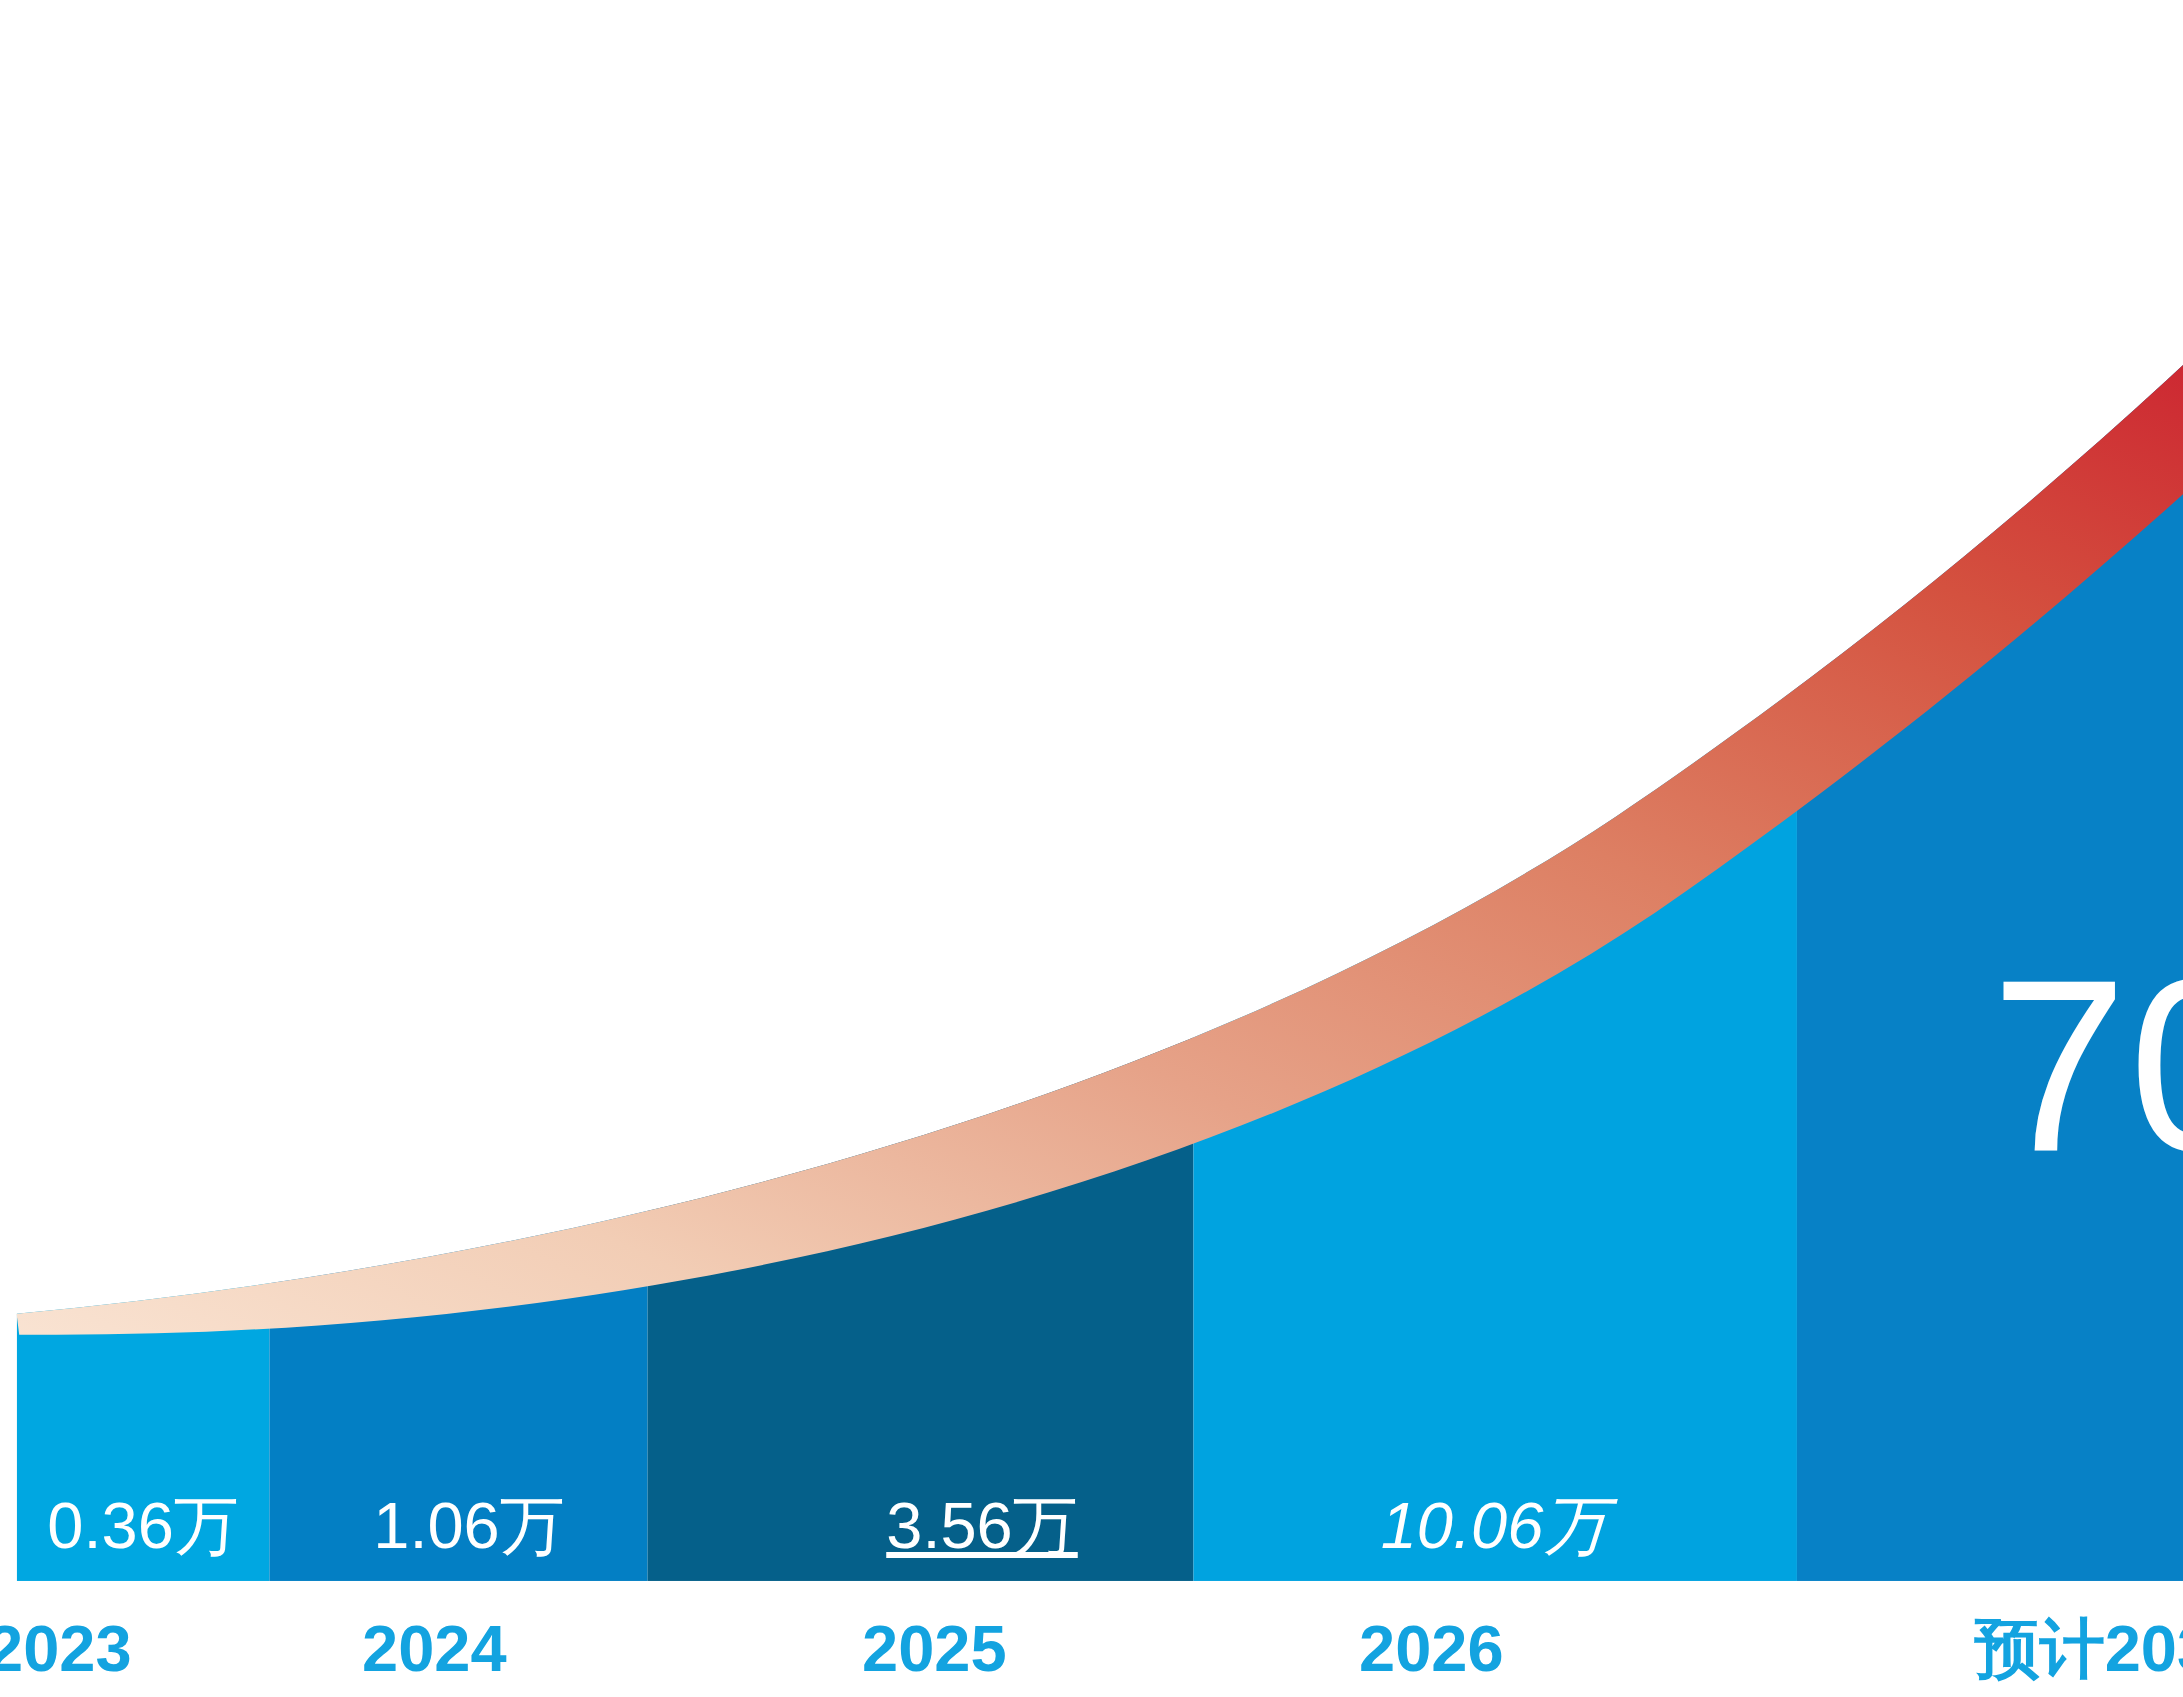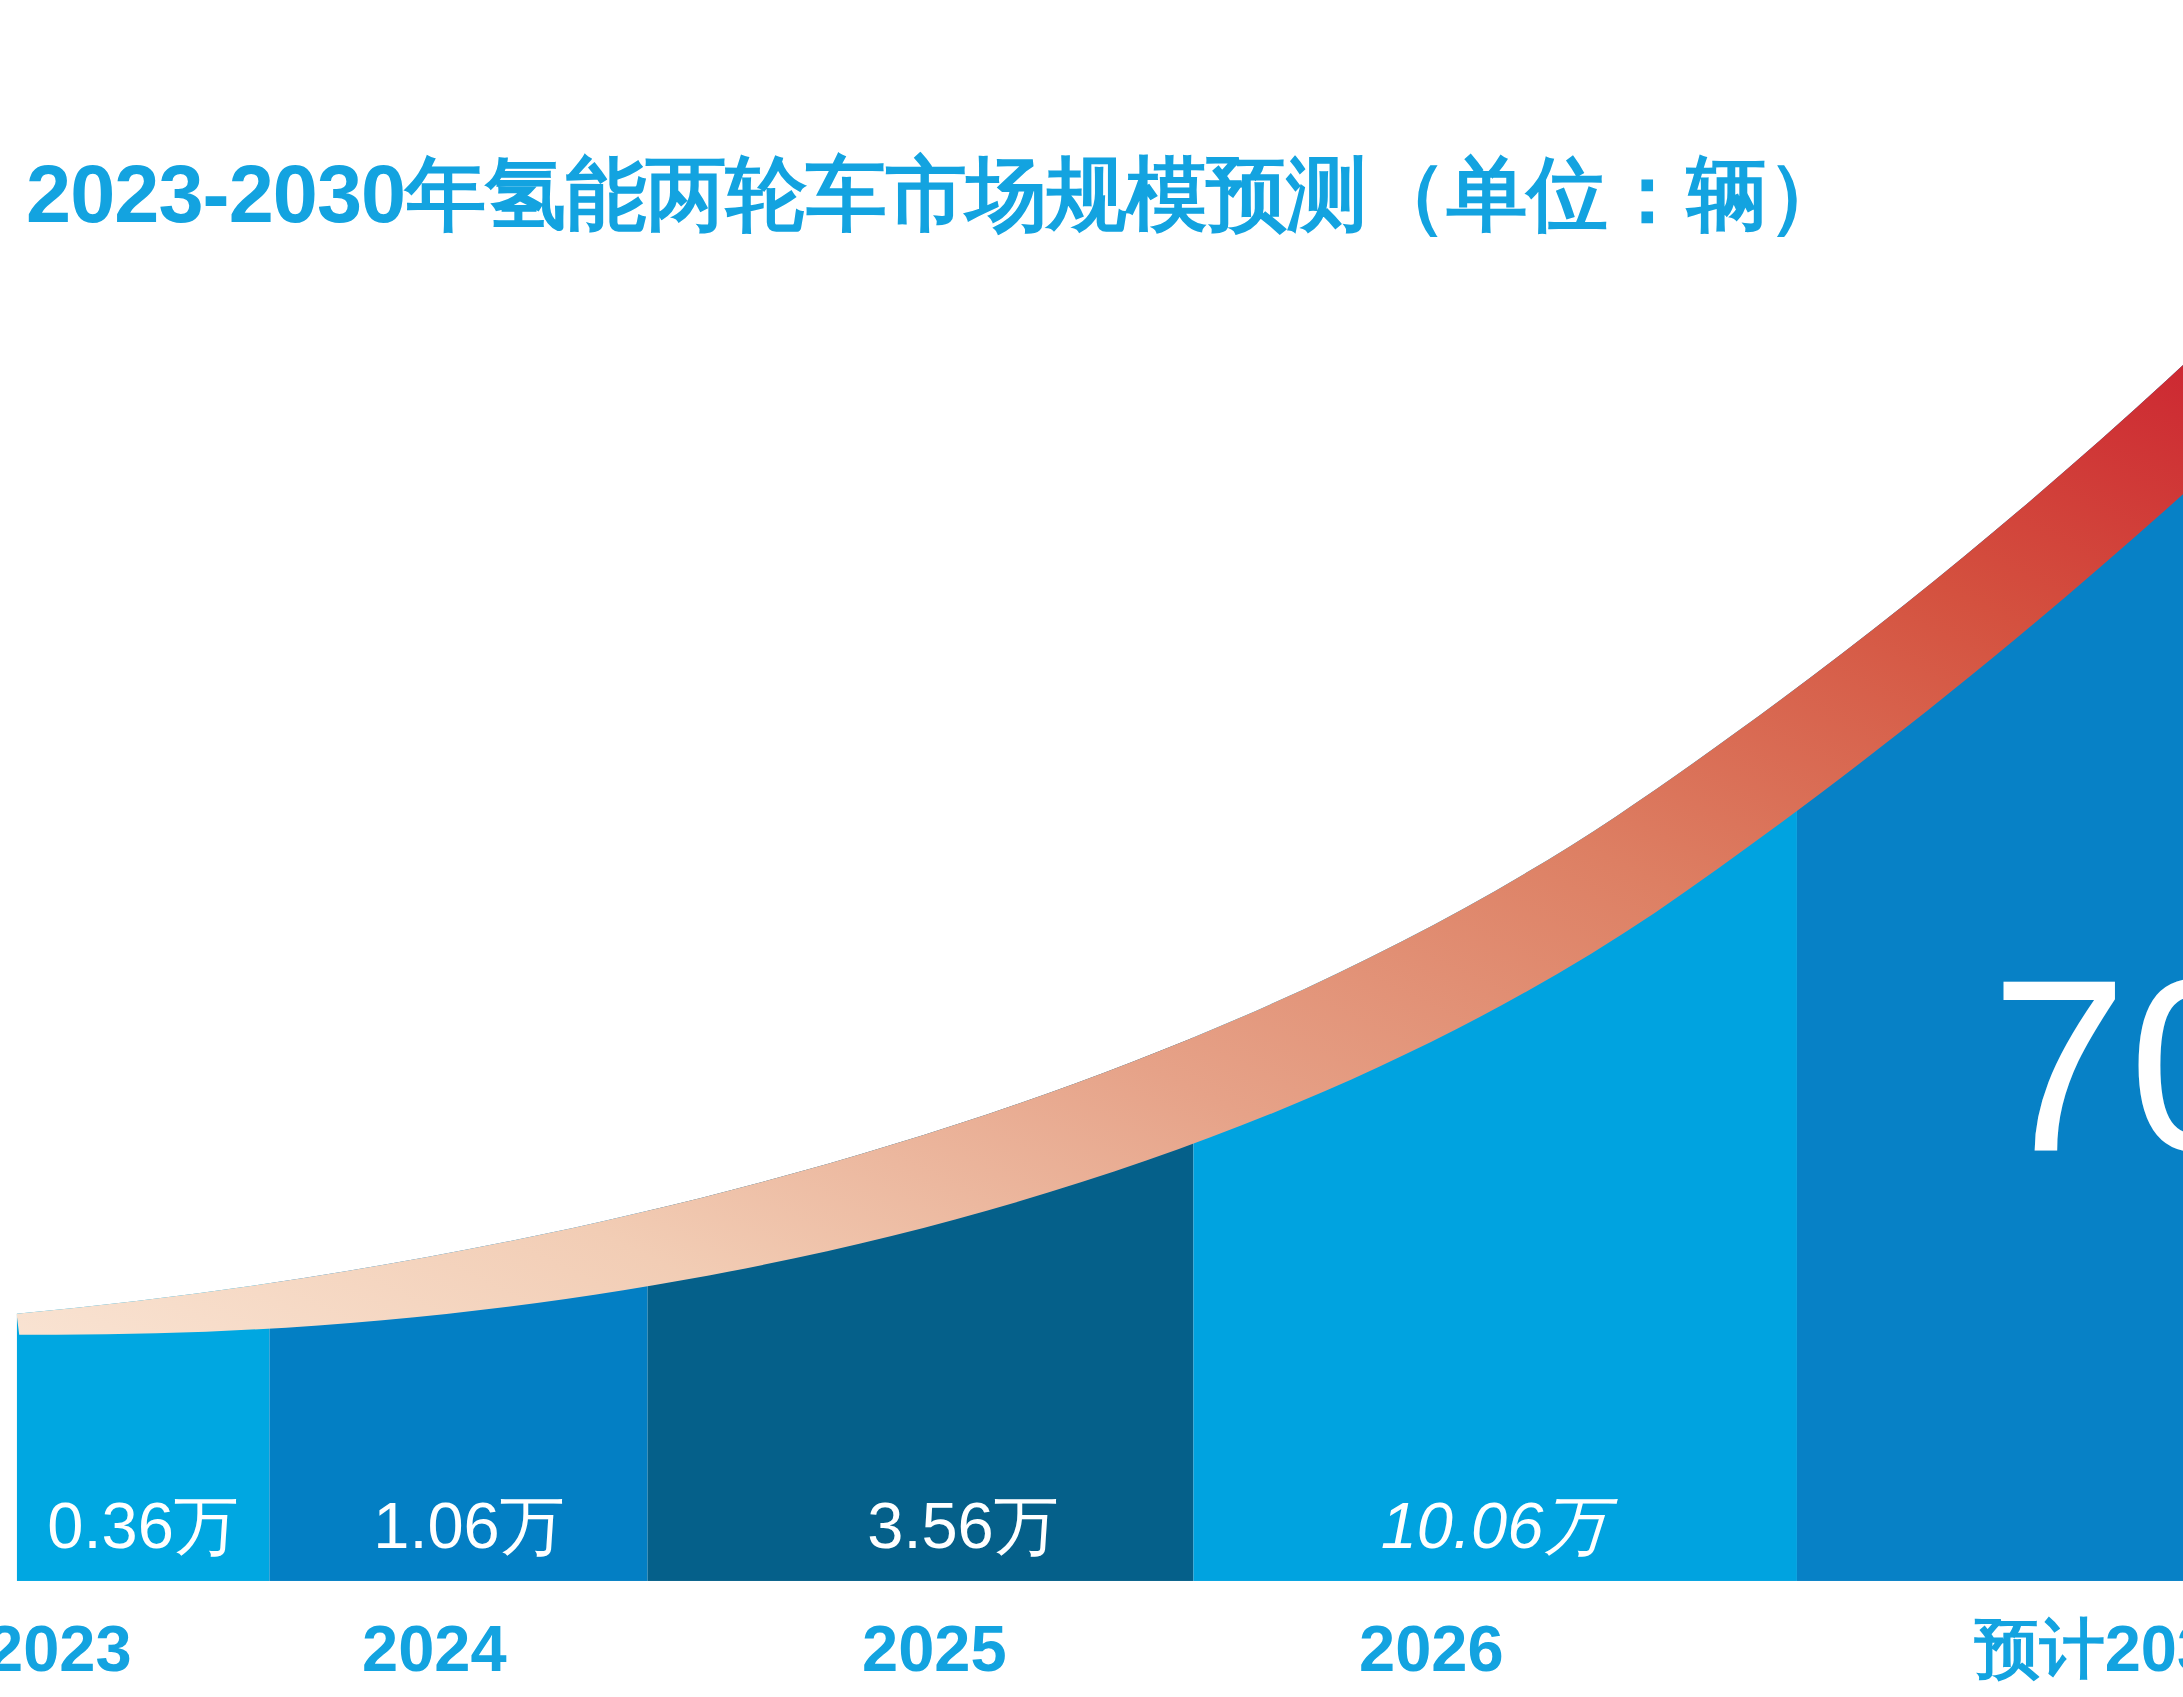--- a/index.html
+++ b/index.html
@@ -50,21 +50,20 @@
     white-space:nowrap;
     text-align:center;
     line-height:1;
   }
 </style>
 </head>
 <body>
 
 <div id="stage">
 
-  <div class="chart-title">2023-2030年氢能两轮车市场规模预测（单位：辆）</div>
 
   <svg id="plot" viewBox="0 0 6112 3888" preserveAspectRatio="none">
 
     <defs>
       <linearGradient id="arrowGrad" x1="0" y1="1" x2="1" y2="0" gradientUnits="objectBoundingBox">
         <stop offset="0.00" stop-color="#f9e3d2"></stop>
         <stop offset="0.16" stop-color="#f2cdb5"></stop>
         <stop offset="0.34" stop-color="#e6a288"></stop>
         <stop offset="0.52" stop-color="#dd7f63"></stop>
         <stop offset="0.70" stop-color="#d4513f"></stop>
@@ -105,21 +104,21 @@
              L 5420,408
              A 150 150 0 0 1 5345,120
              Z"></path>
 
   </svg>
 
   <div class="bar-value" style="left:16.6px; width:253px; top:1493px;">0.36万</div>
 
   <div class="bar-value" style="left:269px; width:400px; top:1493px;">1.06万</div>
 
-  <div class="bar-value" style="left:640px; width:646px; top:1493px;">3.56万</div>
+  <div class="bar-value" style="left:659px; width:646px; top:1493px;text-decoration:underline;">3.56万</div>
 
   <div class="bar-value" style="left:1193px; width:603px; top:1493px;font-style:italic;">10.06万</div>
 
   <div class="big-value" style="left:1991px; top:943px;">70万</div>
 
   <div class="cat-label" style="left:-13px; width:109px; top:1616px;">2023</div>
 
   <div class="cat-label" style="left:362px; width:109px; top:1616px;">2024</div>
 
   <div class="cat-label" style="left:862px; width:109px; top:1616px;text-align:center;">2025</div>

